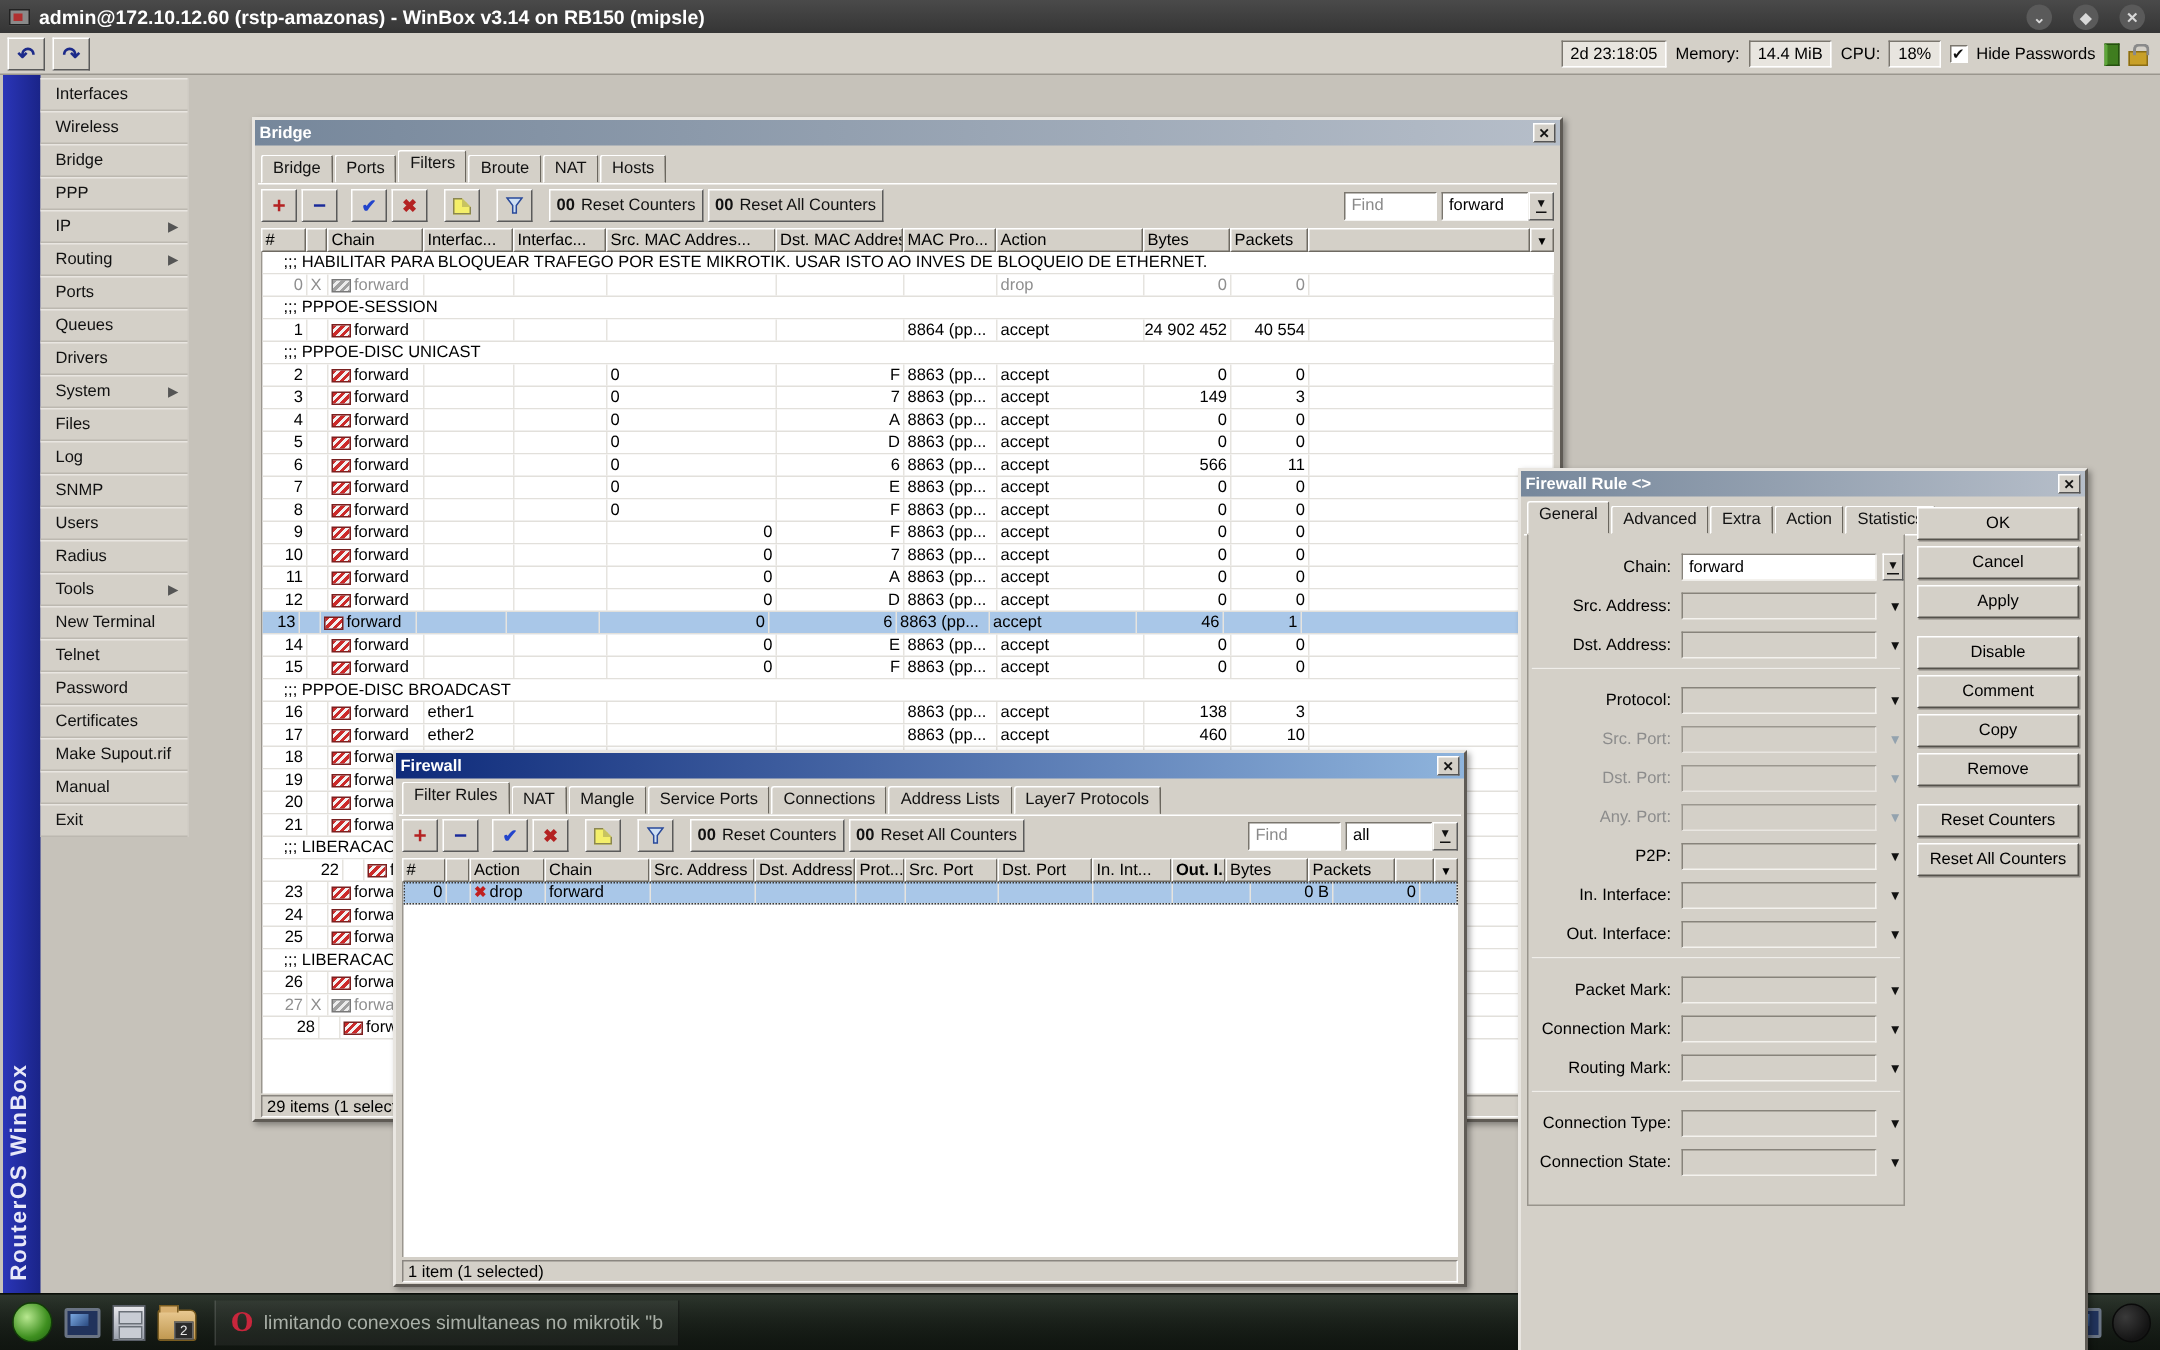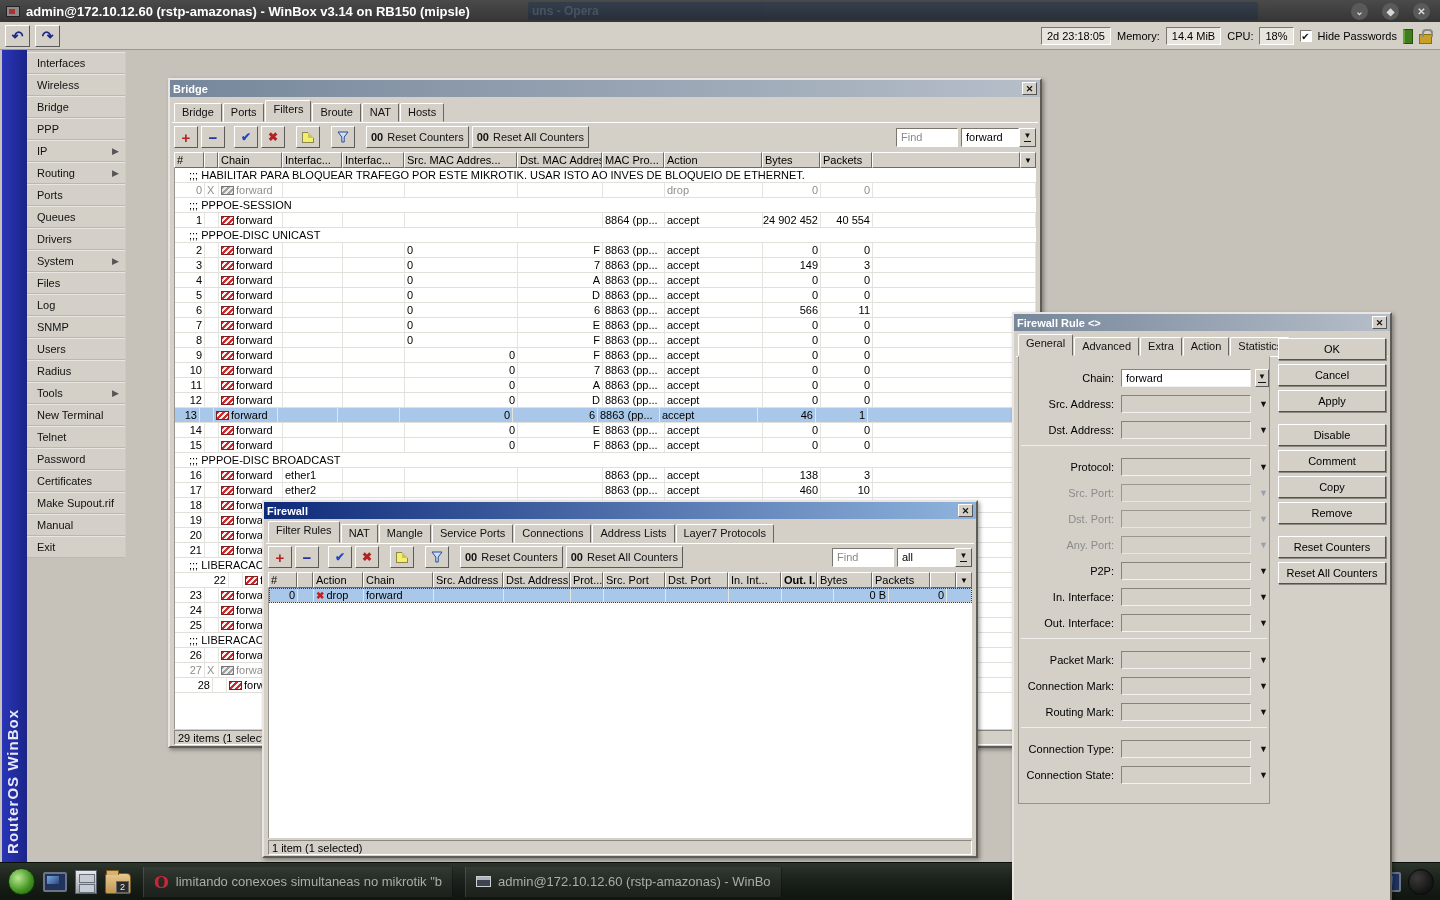--- a/index.html
+++ b/index.html
@@ -179,23 +179,20 @@
   .spk::after { content:")))"; position:absolute; left:10px; top:-8px; color:#7a9a4a; font-size:11px; letter-spacing:-1px; }
 </style>
 </head>
 <body>
 
 <div id="screen">
 
   <div id="titlebar">
     <span class="appico"></span>
     <span class="ttext">admin@172.10.12.60 (rstp-amazonas) - WinBox v3.14 on RB150 (mipsle)</span>
-    <span id="ghost-strip">
-      <span>uns - Opera</span>
-    </span>
     <span class="wbtns">
       <span class="cbtn">⌄</span>
       <span class="cbtn">◆</span>
       <span class="cbtn">✕</span>
     </span>
   </div>
 
   <div id="topbar">
     <span class="sqbtn">↶</span>
     <span class="sqbtn">↷</span>
@@ -1088,24 +1085,20 @@
     <span class="tb-ico orb"></span>
     <span class="tb-ico screenico"></span>
     <span class="tb-ico cabinet"></span>
     <span class="tb-ico folder">
         <span class="fbadge">2</span>
       </span>
     <span class="tb-task" style="max-width:330px">
       <span class="operaO">O</span>
       <span>limitando conexoes simultaneas no mikrotik "b</span>
     </span>
-    <span class="tb-task" style="max-width:330px">
-      <span class="winico"></span>
-      <span>admin@172.10.12.60 (rstp-amazonas) - WinBo</span>
-    </span>
     <span id="tray">
       <span class="spk"></span>
       <span class="geeko-s"></span>
       <span class="clip"></span>
       <span class="redorb"></span>
       <span class="bug"></span>
       <span class="operaO">O</span>
       <span id="clock">13:37</span>
       <span class="ministack">
         <span class="mini-red">U</span>

